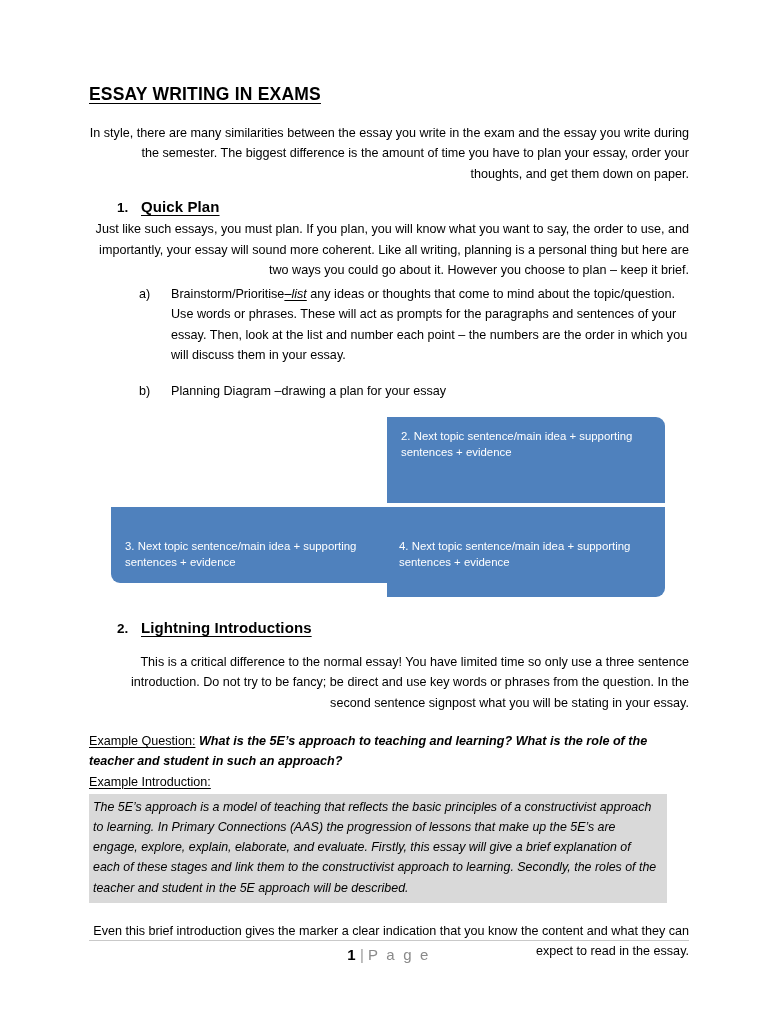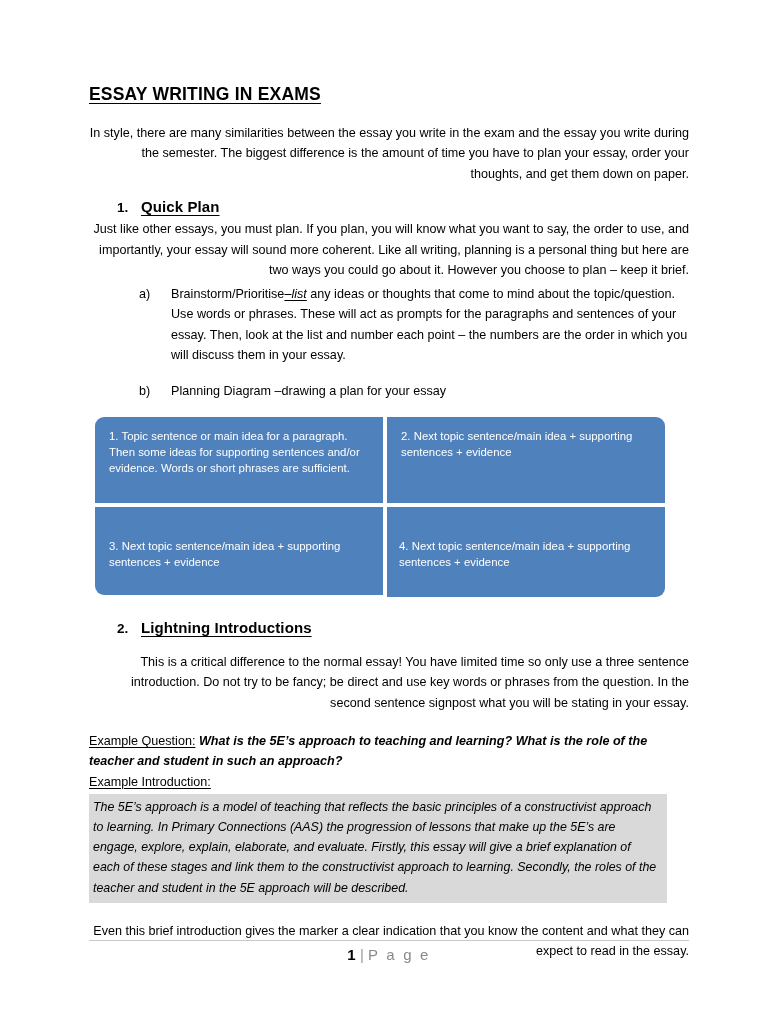--- a/index.html
+++ b/index.html
@@ -107,21 +107,21 @@
     position: absolute;
     background: #4f81bd;
     color: #ffffff;
     font-size: 11.4px;
     line-height: 1.38;
     box-sizing: border-box;
     padding: 12px 14px 10px 14px;
   }
   .q1 { left: 0;     top: 0;   width: 288px; height: 86px; border-radius: 9px 0 0 0; }
   .q2 { left: 292px; top: 0;   width: 278px; height: 86px; border-radius: 0 9px 0 0; }
-  .q3 { left: 0;     top: 90px; width: 288px; height: 88px; border-radius: 0 0 0 9px; }
+  .q3 { left: 16px;     top: 90px; width: 288px; height: 76px; border-radius: 0 0 0 9px; }
   .q4 { left: 292px; top: 90px; width: 278px; height: 90px; border-radius: 0 0 9px 0; padding-left: 12px; }
   .q3 .qtext, .q4 .qtext { margin-top: 20px; }
   .center-box {
     position: absolute;
     left: 197px;
     top: 58px;
     width: 177px;
     height: 44px;
     background: #c6cfe3;
     border: 1px solid #ffffff;
@@ -202,37 +202,34 @@
 
     <h1 class="doc-title">ESSAY WRITING IN EXAMS</h1>
 
     <p class="para">In style, there are many similarities between the essay you write in the exam and the essay you write during the semester. The biggest difference is the amount of time you have to plan your essay, order your thoughts, and get them down on paper.</p>
 
     <div class="section-head">
       <span class="section-num">1.</span>
       <span class="section-title">Quick Plan</span>
     </div>
 
-    <p class="para" style="margin-bottom:4px;">Just like other essays, you must plan. If you plan, you will know what you want to say, the order to use, and importantly, your essay will sound more coherent. Like all writing, planning is a personal thing but here are two ways you could go about it. However you choose to plan – keep it brief.</p>
+    <p class="para" style="margin-bottom:4px;">Just like such essays, you must plan. If you plan, you will know what you want to say, the order to use, and importantly, your essay will sound more coherent. Like all writing, planning is a personal thing but here are two ways you could go about it. However you choose to plan – keep it brief.</p>
 
 
     <div class="alpha-item">
       <span class="alpha-marker">a)</span>
       <span class="alpha-body"><b>Brainstorm/Prioritise</b><i class="u-thin">–list</i><span> any ideas or thoughts that come to mind about the topic/question.  Use words or phrases. These will act as prompts for the paragraphs  and sentences of your essay. Then, look at the list and number each point – the numbers are the order in which you will discuss them in your essay.</span></span>
     </div>
 
     <div class="alpha-item">
       <span class="alpha-marker">b)</span>
       <span class="alpha-body"><b>Planning Diagram</b><span> –drawing a plan for your essay</span></span>
     </div>
 
     <div class="diagram">
-      <div class="quad q1">
-        <div class="qtext">1. Topic sentence or main idea for a paragraph. Then some ideas for supporting sentences and/or evidence. Words or short phrases are sufficient.</div>
-      </div>
       <div class="quad q2">
         <div class="qtext">2. Next topic sentence/main idea + supporting sentences + evidence</div>
       </div>
       <div class="quad q3">
         <div class="qtext">3. Next topic sentence/main idea + supporting sentences + evidence</div>
       </div>
       <div class="quad q4">
         <div class="qtext">4. Next topic sentence/main idea + supporting sentences + evidence</div>
       </div>
     </div>

